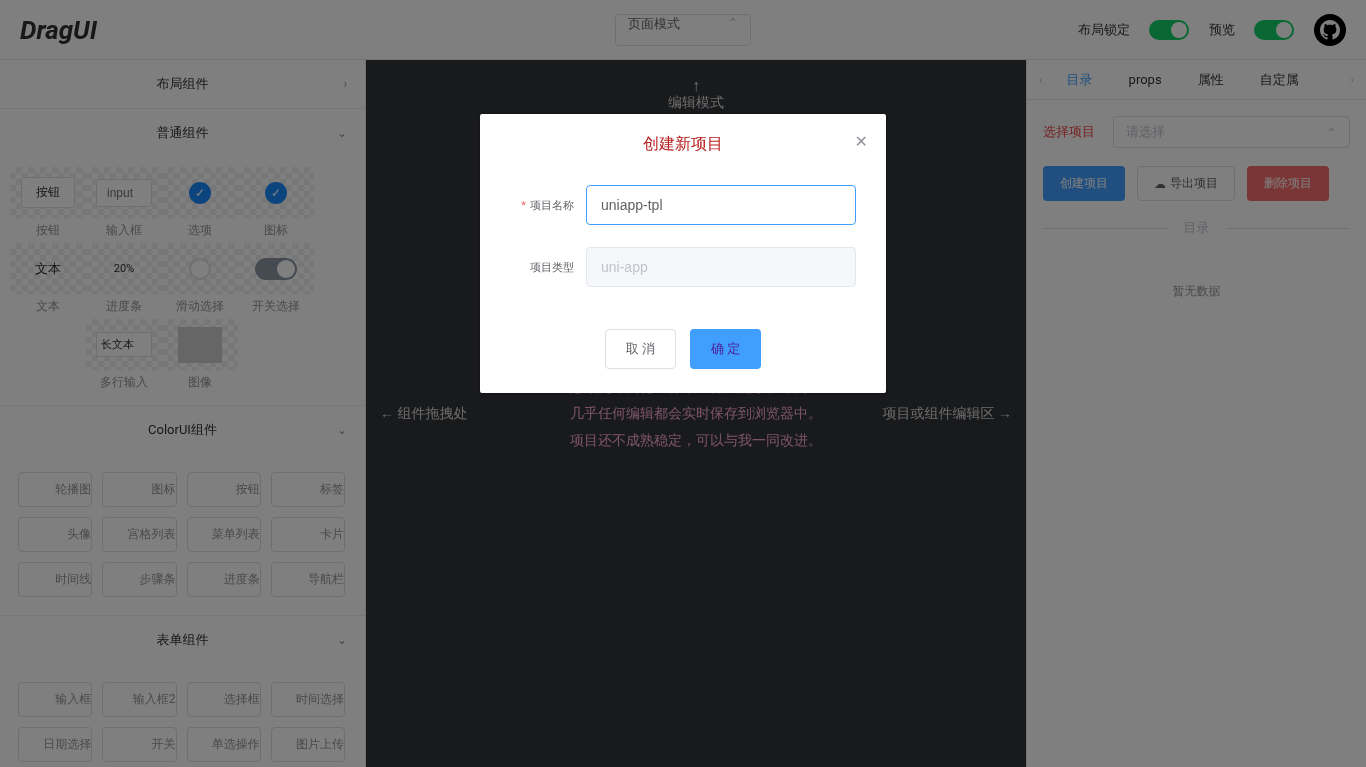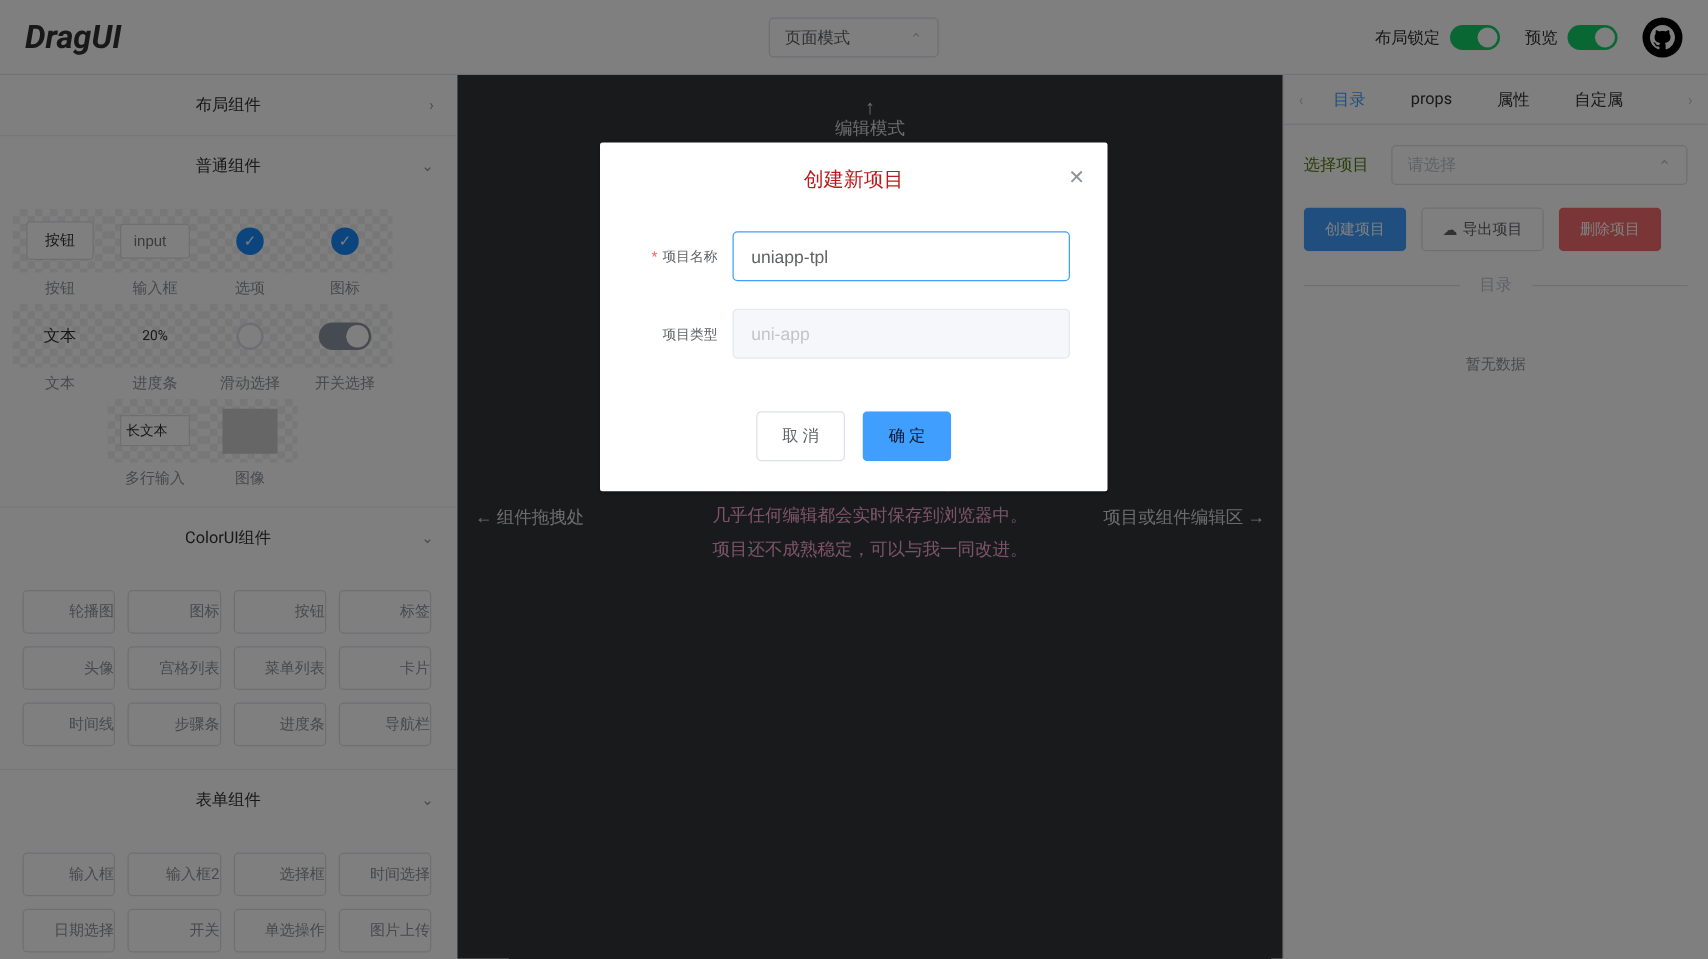--- a/index.html
+++ b/index.html
@@ -2,24 +2,24 @@
 <html><head>
   <meta charset="utf-8">
   <style>
     * { margin: 0; padding: 0; box-sizing: border-box; }
     body { font-family: -apple-system, BlinkMacSystemFont, "Segoe UI", Roboto, "Helvetica Neue", Arial, sans-serif; font-size: 14px; color: #303133; background: #fff; overflow: hidden; }
     
     
     .header { height: 60px; border-bottom: 1px solid #e4e7ed; display: flex; align-items: center; padding: 0 20px; justify-content: space-between; }
     .logo { font-size: 26px; font-weight: bold; font-style: italic; color: #303133; }
     .header-center { position: absolute; left: 50%; transform: translateX(-50%); }
-    .select-mode { width: 136px; height: 32px; border: 1px solid #dcdfe6; border-radius: 4px; background: #fff; display: flex; align-items: center; justify-content: space-between; padding: 0 12px; color: #606266; cursor: pointer; font-size: 13px; }
+    .select-mode { width: 136px; height: 32px; border: 1px solid #dcdfe6; border-radius: 4px; background: #fff; display: flex; align-items: flex-start; justify-content: space-between; padding: 0 12px; color: #606266; cursor: pointer; font-size: 13px; }
     .select-arrow { color: #c0c4cc; font-size: 12px; transform: rotate(180deg); }
     .header-right { display: flex; align-items: center; gap: 20px; }
-    .toggle-group { display: flex; align-items: center; gap: 8px; font-size: 13px; }
+    .toggle-group { display: flex; align-items: center; gap: 19px; font-size: 13px; }
     .switch { width: 40px; height: 20px; background: #13ce66; border-radius: 10px; position: relative; cursor: pointer; }
     .switch::after { content: ''; position: absolute; width: 16px; height: 16px; background: #fff; border-radius: 50%; top: 2px; right: 2px; }
     .github-icon { width: 32px; height: 32px; border-radius: 50%; background: #000; display: flex; align-items: center; justify-content: center; cursor: pointer; }
     
     
     .main { display: flex; height: calc(100vh - 60px); }
     
     
     .sidebar-left { width: 366px; border-right: 1px solid #e4e7ed; overflow-y: auto; background: #fff; }
     .collapse-item { border-bottom: 1px solid #ebeef5; }
@@ -67,21 +67,21 @@
     
     
     .sidebar-right { width: 340px; border-left: 1px solid #e4e7ed; background: #fff; }
     .tabs { display: flex; border-bottom: 1px solid #e4e7ed; height: 40px; align-items: center; padding: 0 6px; }
     .tab-nav { color: #c0c4cc; padding: 0 6px; cursor: pointer; font-size: 12px; }
     .tab-list { display: flex; flex: 1; overflow: hidden; }
     .tab { padding: 0 18px; height: 40px; display: flex; align-items: center; font-size: 13px; cursor: pointer; color: #303133; white-space: nowrap; }
     .tab.active { color: #409eff; }
     .right-form { padding: 16px; }
     .form-row { display: flex; align-items: center; margin-bottom: 18px; font-size: 13px; }
-    .form-label { width: 70px; color: #4d7c0f; }
+    .form-label { width: 70px; color: #ef4444; }
     .form-select { flex: 1; height: 32px; border: 1px solid #dcdfe6; border-radius: 4px; display: flex; align-items: center; justify-content: space-between; padding: 0 12px; color: #c0c4cc; font-size: 13px; cursor: pointer; }
     .btn-row { display: flex; gap: 12px; margin-bottom: 18px; }
     .el-btn { padding: 8px 16px; border-radius: 4px; font-size: 12px; cursor: pointer; border: 1px solid transparent; white-space: nowrap; }
     .btn-primary { background: #409eff; color: #fff; }
     .btn-default { background: #fff; border-color: #dcdfe6; color: #606266; display: flex; align-items: center; gap: 4px; }
     .btn-danger { background: #f56c6c; color: #fff; }
     .divider { display: flex; align-items: center; color: #c0c4cc; font-size: 13px; margin: 16px 0; }
     .divider::before, .divider::after { content: ''; flex: 1; height: 1px; background: #dcdfe6; }
     .divider span { padding: 0 16px; }
     .empty { text-align: center; color: #909399; font-size: 12px; padding: 30px 0; }
@@ -94,21 +94,21 @@
     .dialog-close { position: absolute; right: 18px; top: 18px; color: #909399; cursor: pointer; font-size: 16px; }
     .dialog-body { padding: 20px 30px 10px; }
     .d-row { display: flex; align-items: center; margin-bottom: 22px; }
     .d-label { width: 76px; text-align: right; padding-right: 12px; font-size: 11px; color: #606266; }
     .d-label .req { color: #f56c6c; margin-right: 4px; }
     .d-input { flex: 1; height: 40px; border: 1px solid #409eff; border-radius: 4px; padding: 0 14px; font-size: 14px; color: #606266; outline: none; }
     .d-input.disabled { border-color: #e4e7ed; background: #f5f7fa; color: #c0c4cc; }
     .dialog-footer { padding: 10px 20px 24px; text-align: left; display: flex; justify-content: center; gap: 14px; }
     .d-btn { padding: 10px 20px; border-radius: 4px; font-size: 13px; cursor: pointer; border: 1px solid transparent; }
     .d-btn.cancel { background: #fff; border-color: #dcdfe6; color: #606266; }
-    .d-btn.confirm { background: #409eff; color: #0f172a; }
+    .d-btn.confirm { background: #409eff; color: #4c1d95; }
   </style>
 </head>
 <body>
 
 <div class="header">
   <div class="logo">DragUI</div>
   <div class="header-center">
     <div class="select-mode">
       <span>页面模式</span>
       <span class="select-arrow">⌄</span>

